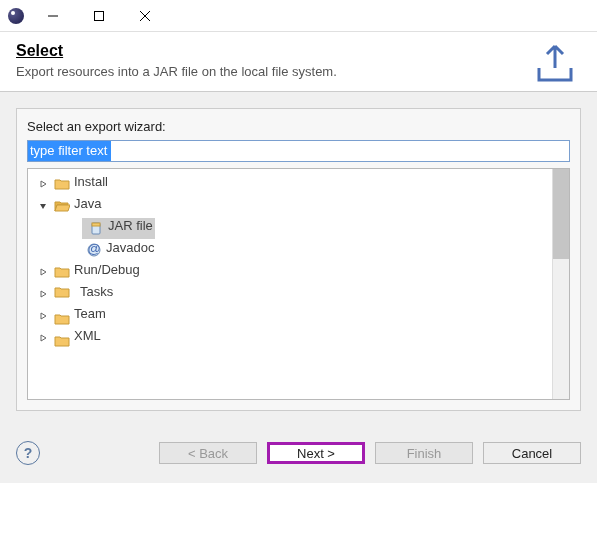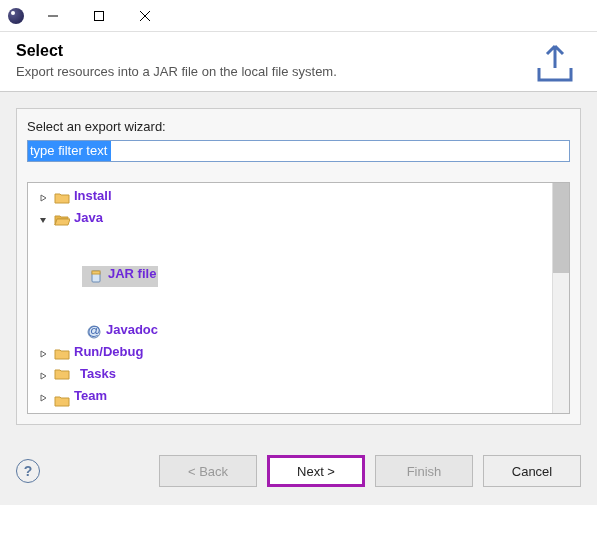--- a/index.html
+++ b/index.html
@@ -7,49 +7,49 @@
   
   .titlebar { height: 32px; display: flex; align-items: center; padding-left: 8px; border-bottom: 1px solid #e0e0e0; }
   .titlebar .app-icon { width: 16px; height: 16px; margin-right: 6px; background: radial-gradient(circle at 30% 30%, #5b5b8f 0%, #2e2e5e 70%); border-radius: 50%; position: relative; }
   .titlebar .app-icon::after { content: ""; position: absolute; left: 3px; top: 3px; width: 4px; height: 4px; background: #fff; border-radius: 50%; }
   .titlebar .title { flex: 1; color: #000; }
   .titlebar .win-btns { display: flex; }
   .titlebar .win-btn { width: 46px; height: 32px; display: flex; align-items: center; justify-content: center; color: #000; }
   .titlebar .win-btn svg { width: 10px; height: 10px; }
   
   .header { padding: 10px 16px 12px 16px; position: relative; border-bottom: 1px solid #ccc; background: linear-gradient(#fff, #fff); }
-  .header h1 { margin: 0 0 4px 0; font-size: 16px; font-weight: 600; color: #000; }
+  .header h1 { margin: 0 0 4px 0; font-size: 16px; font-weight: 600; color: #000; text-decoration: underline; }
   .header .subtitle { color: #555; }
   .header .export-graphic { position: absolute; right: 18px; top: 50%; transform: translateY(-50%); }
   
   .content { padding: 16px; background: #f0f0f0; }
   .panel { background: #f7f7f7; border: 1px solid #ccc; padding: 10px; }
   .panel .label { color: #222; margin-bottom: 6px; }
   
-  .filter { display: flex; align-items: center; border: 1px solid #7a9fcf; background: #fff; height: 22px; margin-bottom: 20px; }
+  .filter { display: flex; align-items: center; border: 1px solid #7a9fcf; background: #fff; height: 22px; margin-bottom: 6px; }
   .filter .sel { background: #3390ff; color: #fff; padding: 1px 2px; line-height: 18px; }
   .filter .sel.caret { padding-right: 0; }
   
   .tree-wrap { border: 1px solid #b8b8b8; background: #fff; height: 232px; display: flex; }
   .tree { flex: 1; padding: 4px 0; overflow: hidden; }
   .tree-row { display: flex; align-items: center; height: 22px; padding-left: 8px; white-space: nowrap; }
   .tree-row.depth1 { padding-left: 8px; }
-  .tree-row.depth2 { padding-left: 40px; margin-top: 34px; }
+  .tree-row.depth2 { padding-left: 40px; }
   .tree-row .expander { width: 14px; height: 14px; display: flex; align-items: center; justify-content: center; color: #555; font-size: 10px; }
   .tree-row .folder-icon, .tree-row .file-icon { width: 16px; height: 16px; margin: 0 4px; display: flex; align-items: center; justify-content: center; }
-  .tree-row .label { color: #6d28d9; font-weight: bold; }
+  .tree-row .label { color: #404040; }
   .tree-row.selected .labelwrap { background: #cfcfcf; padding: 0 2px; }
   
   .vscroll { width: 17px; background: #f0f0f0; border-left: 1px solid #ddd; position: relative; }
   .vscroll .thumb { position: absolute; top: 0; left: 0; right: 0; height: 90px; background: #c5c5c5; }
   
   .footer { padding: 14px 16px 18px 16px; display: flex; align-items: center; gap: 10px; background: #f0f0f0; }
   .help-icon { width: 24px; height: 24px; border: 1.5px solid #5a78a0; border-radius: 50%; color: #5a78a0; display: flex; align-items: center; justify-content: center; font-size: 14px; font-weight: bold; }
   .footer .spacer { flex: 1; }
-  .footer button { width: 98px; height: 32px; background: #eee; border: 1px solid #bbb; color: #222; cursor: pointer; }
+  .footer button { width: 98px; height: 22px; background: #eee; border: 1px solid #bbb; color: #222; cursor: pointer; }
   .footer button.default { border: 3px solid #a21caf; background: #fff; }
   .footer button:disabled { color: #999; background: #e6e6e6; cursor: default; }
 </style>
 </head>
 <body>
 
 <div class="titlebar">
   <div class="app-icon"></div>
   <div class="win-btns">
     <div class="win-btn">

